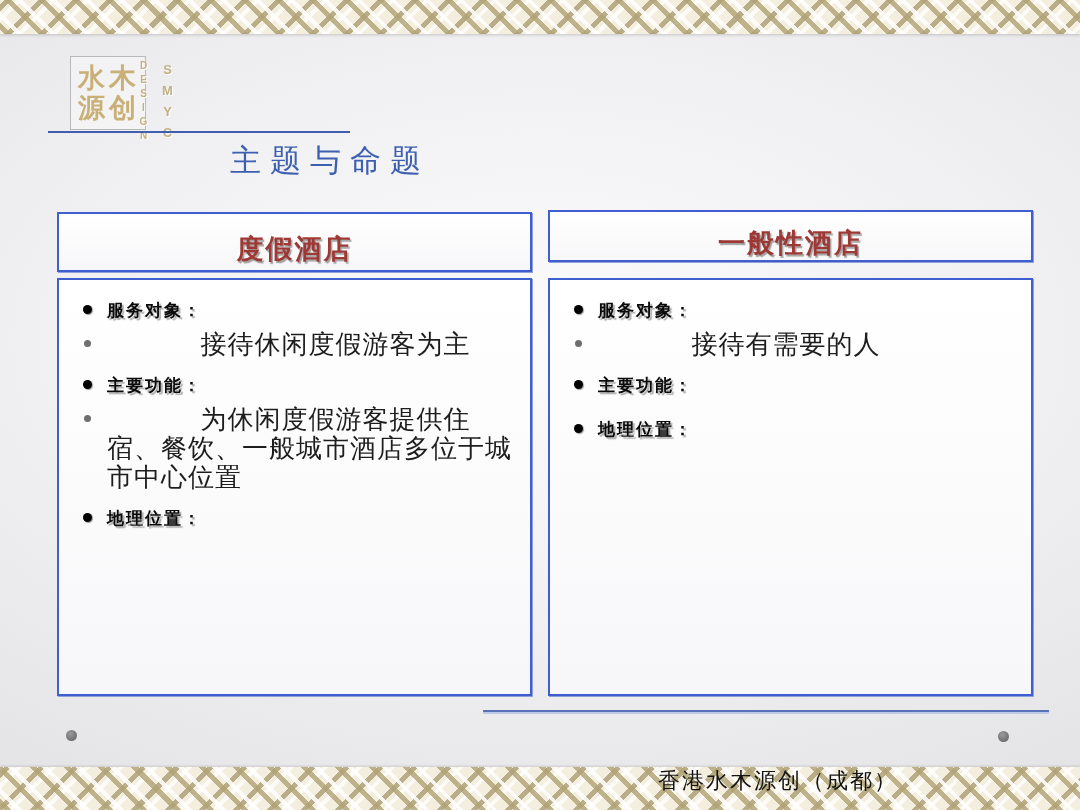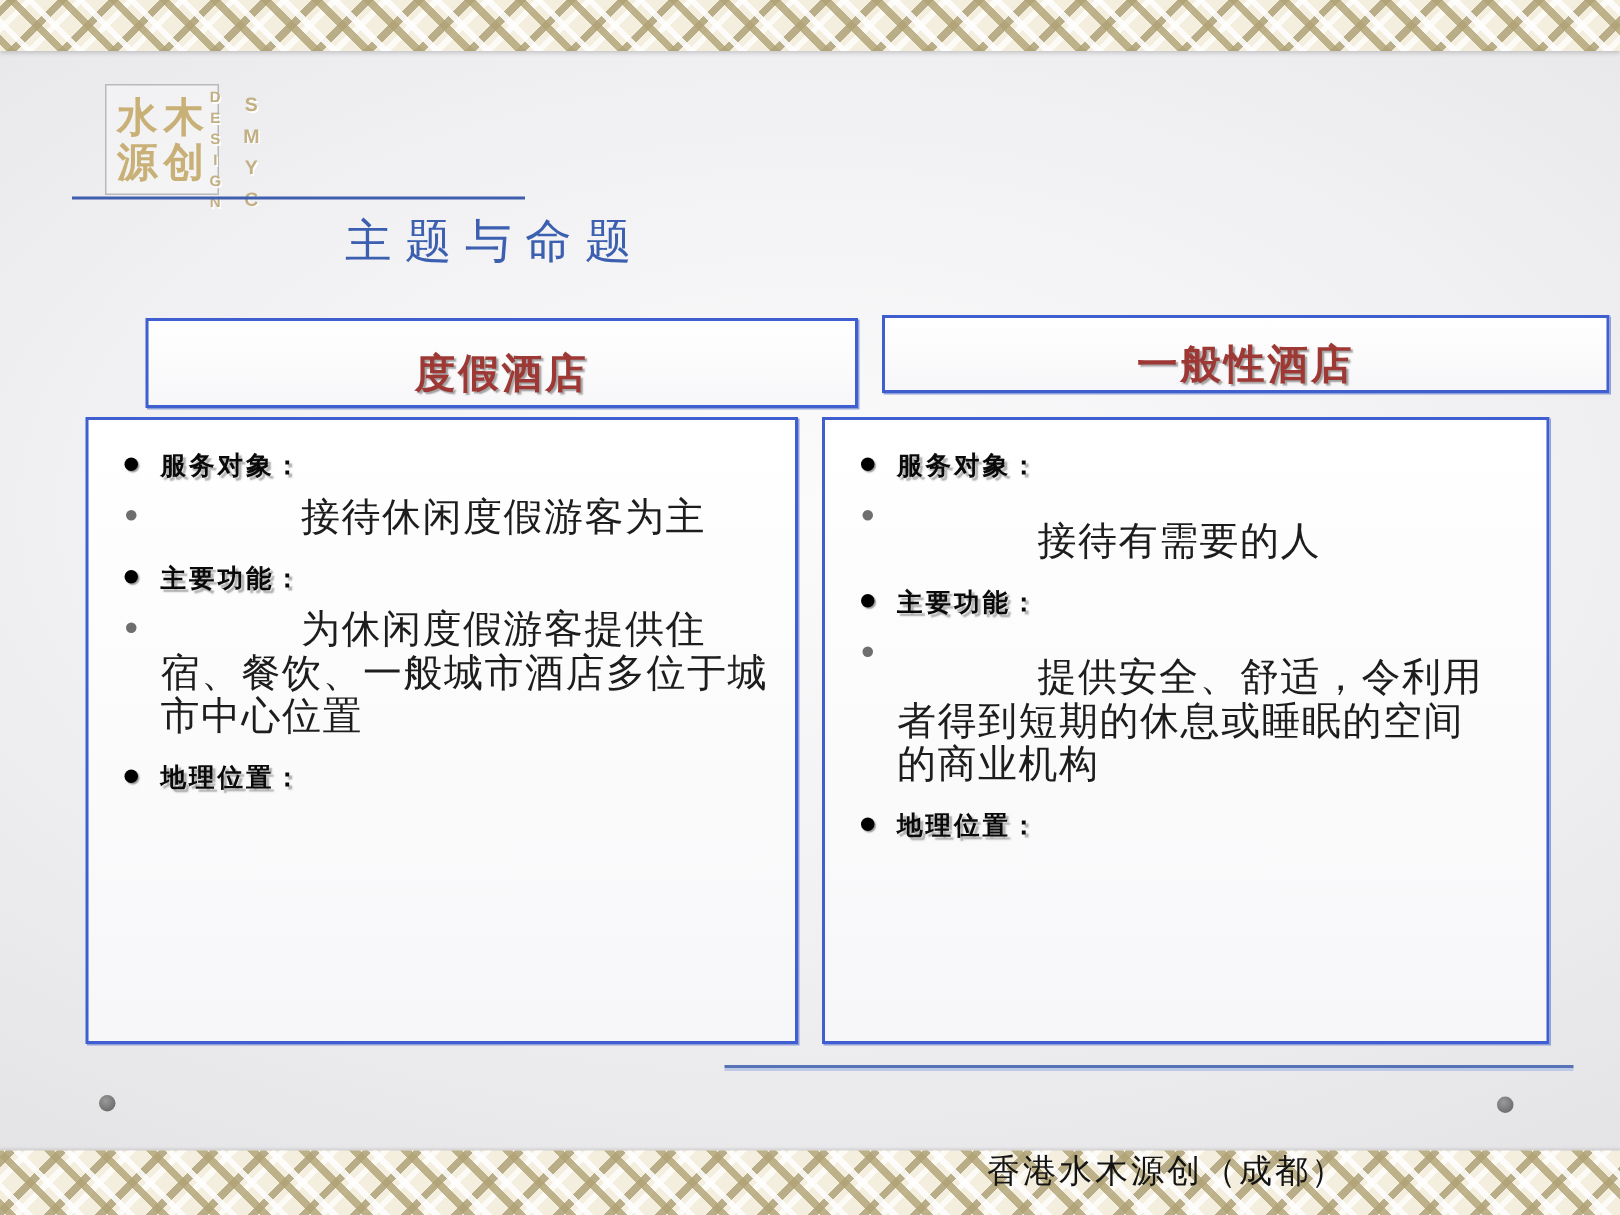--- a/index.html
+++ b/index.html
@@ -54,21 +54,21 @@
   }
 
   
   .hdr-box, .body-box {
     position:absolute; border:2px solid #3f5ed0;
     background:linear-gradient(180deg,#ffffff 0%,#f7f7f9 100%);
     box-shadow:1px 1px 0 #8fa0d8;
   }
   .hdr-left  { left:57px;  top:212px; width:475px; height:60px; }
   .hdr-right { left:548px; top:210px; width:485px; height:52px; }
-  .hdr-box { display:flex; align-items:center; justify-content:center; padding-top:14px;margin-left:40px; }
+  .hdr-box { display:flex; align-items:center; justify-content:center; padding-top:14px; }
   .hdr-text {
     font-size:27px; font-weight:bold; color:#9e3834; letter-spacing:2px;
     text-shadow:1.5px 1.5px 1px rgba(90,90,90,.55);
   }
   .body-left  { left:57px;  top:278px; width:475px; height:418px; }
   .body-right { left:548px; top:278px; width:485px; height:418px; }
   .body-box { padding:10px 8px 8px 8px; }
 
   .sec-row { display:flex; align-items:flex-start; }
   .bullet-col { flex:0 0 40px; display:flex; justify-content:center; }
@@ -80,21 +80,21 @@
   .sec-heading {
     font-size:17px; font-weight:bold; color:#0a0a0a; letter-spacing:2px; line-height:34px;
     text-shadow:2px 2px 1px rgba(110,110,110,.55);
   }
   .sec-heading-row { margin-top:4px; }
   .sec-body-row { margin-top:2px; }
   .sec-body {
     font-size:26px; color:#1d1d1d; line-height:29px; letter-spacing:1px;
     text-indent:3.6em; flex:1 1 auto;
   }
-  .body-right .sec-body { padding-right:30px;margin-top:16px; }
+  .body-right .sec-body { padding-right:30px; }
   .gap8 { height:6px; }
 
   
   .divider-line {
     position:absolute; left:483px; top:710px; width:566px; height:2px;
     background:#5873b5; box-shadow:0 2px 0 #bdc9e6;
   }
   .dot { position:absolute; width:11px; height:11px; border-radius:50%;
     background:radial-gradient(circle at 40% 35%, #9a9a9a, #5d5d5d); }
   .dot-left  { left:66px;  top:730px; }
@@ -184,26 +184,20 @@
       <p class="sec-body">接待有需要的人</p>
     </div>
     <div class="gap8"></div>
 
     <div class="sec-row sec-heading-row">
       <span class="bullet-col">
           <span class="bullet-big"></span>
         </span>
       <span class="sec-heading">主要功能：</span>
     </div>
-    <div class="sec-row sec-body-row">
-      <span class="bullet-col">
-          <span class="bullet-small"></span>
-        </span>
-      <p class="sec-body">提供安全、舒适，令利用者得到短期的休息或睡眠的空间的商业机构</p>
-    </div>
     <div class="gap8"></div>
 
     <div class="sec-row sec-heading-row">
       <span class="bullet-col">
           <span class="bullet-big"></span>
         </span>
       <span class="sec-heading">地理位置：</span>
     </div>
   </div>
 

